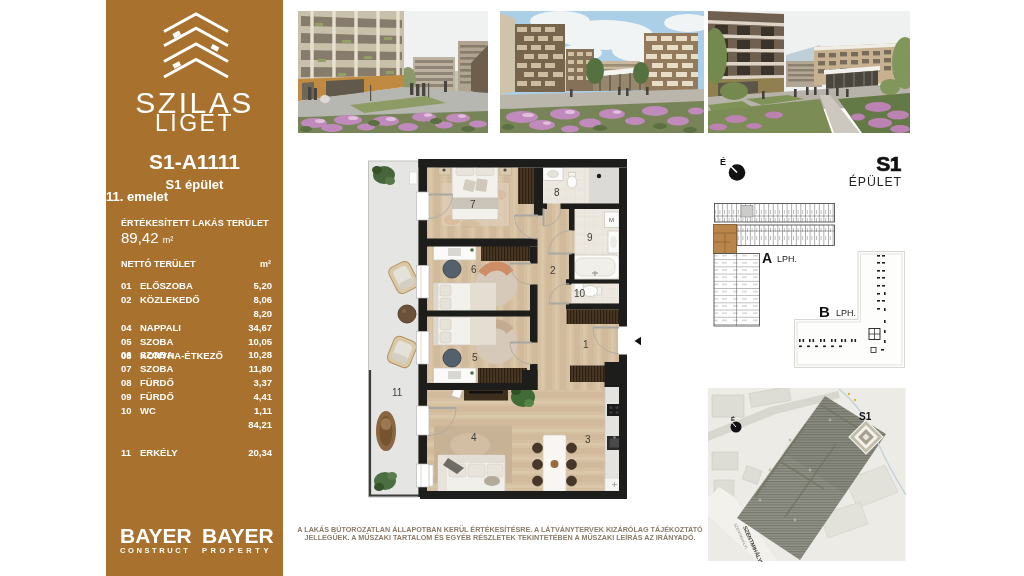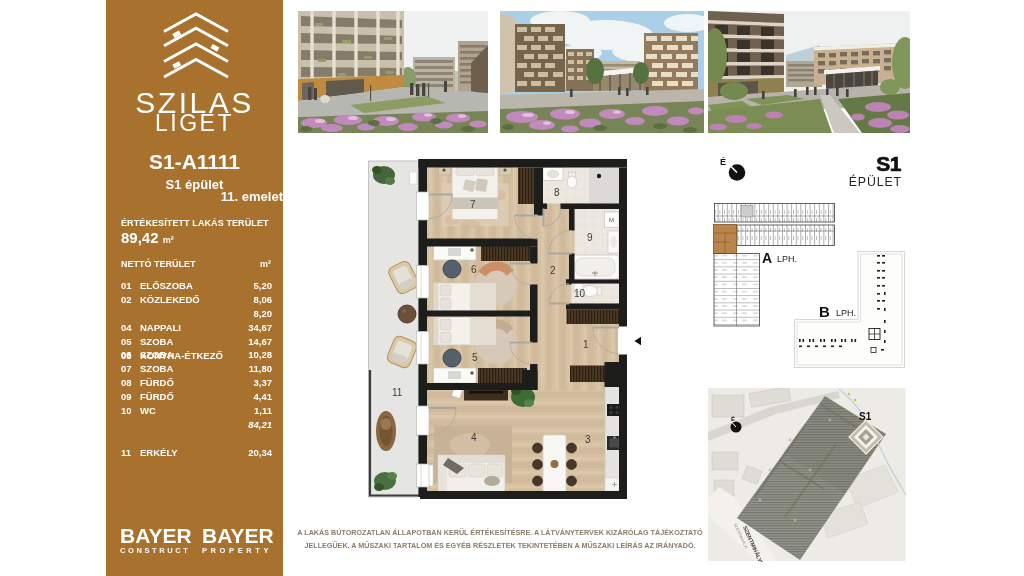--- a/index.html
+++ b/index.html
@@ -26,40 +26,40 @@
 </svg>
 
 <div class="abs" style="left:106px;top:86px;width:177px;text-align:center;color:#fff;font-size:30px;letter-spacing:2.5px;font-weight:400;">SZILAS</div>
 
 <div class="abs" style="left:106px;top:110px;width:177px;text-align:center;color:#fff;font-size:23px;letter-spacing:2.5px;font-weight:400;">LIGET</div>
 
 <div class="abs" style="left:106px;top:150px;width:177px;text-align:center;color:#fff;font-size:21px;font-weight:bold;">S1-A1111</div>
 
 <div class="abs" style="left:106px;top:177px;width:177px;text-align:center;color:#fff;font-size:13px;font-weight:bold;">S1 épület</div>
 
-<div class="abs" style="left:106px;top:189px;width:177px;text-align:right;color:#fff;font-size:13px;font-weight:bold;">11. emelet</div>
+<div class="abs" style="left:106px;top:189px;width:177px;text-align:left;color:#fff;font-size:13px;font-weight:bold;">11. emelet</div>
 
 <div class="abs" style="left:121px;top:218px;color:#fff;font-size:9px;font-weight:bold;letter-spacing:0.1px;">ÉRTÉKESÍTETT LAKÁS TERÜLET</div>
 
-<div class="abs" style="left:121px;top:229px;color:#fff;font-size:15px;font-weight:bold;">89,42 <span style="font-size:9px;">m²</span></div>
+<div class="abs" style="left:121px;top:229px;color:#fff;font-size:15px;font-weight:normal;">89,42 <span style="font-size:9px;">m²</span></div>
 
 <div class="abs" style="left:121px;top:259px;width:150px;color:#fff;font-size:9px;font-weight:bold;">NETTÓ TERÜLET<span style="float:right;font-size:9px;">m²</span></div>
 
 <div class="abs" style="left:121px;top:280px;width:151px;color:#fff;font-size:9.5px;font-weight:bold;">
   <div style="height:13.9px;"><span style="display:inline-block;width:19px;">01</span>ELŐSZOBA<span style="float:right;">5,20</span></div>
   <div style="height:13.9px;"><span style="display:inline-block;width:19px;">02</span>KÖZLEKEDŐ<span style="float:right;">8,06</span></div>
   <div style="height:13.9px;"><span style="display:inline-block;width:19px;margin-top:42px;">03</span>KONYHA-ÉTKEZŐ<span style="float:right;">8,20</span></div>
   <div style="height:13.9px;"><span style="display:inline-block;width:19px;">04</span>NAPPALI<span style="float:right;">34,67</span></div>
-  <div style="height:13.9px;"><span style="display:inline-block;width:19px;">05</span>SZOBA<span style="float:right;">14,67</span></div>
+  <div style="height:13.9px;"><span style="display:inline-block;width:19px;">05</span>SZOBA<span style="float:right;">10,05</span></div>
   <div style="height:13.9px;"><span style="display:inline-block;width:19px;">06</span>SZOBA<span style="float:right;">10,28</span></div>
   <div style="height:13.9px;"><span style="display:inline-block;width:19px;">07</span>SZOBA<span style="float:right;">11,80</span></div>
   <div style="height:13.9px;"><span style="display:inline-block;width:19px;">08</span>FÜRDŐ<span style="float:right;">3,37</span></div>
   <div style="height:13.9px;"><span style="display:inline-block;width:19px;">09</span>FÜRDŐ<span style="float:right;">4,41</span></div>
   <div style="height:13.9px;"><span style="display:inline-block;width:19px;">10</span>WC<span style="float:right;">1,11</span></div>
-  <div style="height:13.9px;font-style:italic;">
+  <div style="height:13.9px;">
       <span style="float:right;">84,21</span>
     </div>
   <div style="height:13.9px;"></div>
   <div style="height:13.9px;"><span style="display:inline-block;width:19px;">11</span>ERKÉLY<span style="float:right;">20,34</span></div>
 </div>
 
 <div class="abs" style="left:120px;top:524px;color:#fff;">
   <div style="font-size:21px;font-weight:bold;letter-spacing:0px;">BAYER</div>
   <div style="font-size:7.5px;font-weight:bold;letter-spacing:2.6px;margin-top:-2px;">CONSTRUCT</div>
 </div>
@@ -1026,13 +1026,13 @@
   <text x="731" y="421" font-family="Liberation Sans" font-size="6" font-weight="bold" fill="#111">É</text>
 
   <circle cx="736" cy="427" r="5.5" fill="#111"></circle>
   <line x1="736" y1="427" x2="732" y2="422.5" stroke="#fff" stroke-width="1"></line>
 
   <text font-family="Liberation Sans" font-size="5.5" font-weight="bold" fill="#3a3a38" transform="translate(743,527) rotate(66)">SZENTMIHÁLYI ÚT</text>
 
   <text font-family="Liberation Sans" font-size="3.8" fill="#8a8a84" transform="translate(734,524) rotate(66)">SZENTMIHÁLYI</text>
 </svg>
 
-<div class="abs" style="left:288px;top:526px;width:424px;text-align:center;color:#8b7c6a;font-size:7.2px;font-weight:bold;letter-spacing:0px;line-height:13px;">A LAKÁS BÚTOROZATLAN ÁLLAPOTBAN KERÜL ÉRTÉKESÍTÉSRE. A LÁTVÁNYTERVEK KIZÁRÓLAG TÁJÉKOZTATÓ JELLEGŰEK. A MŰSZAKI TARTALOM ÉS EGYÉB RÉSZLETEK TEKINTETÉBEN A MŰSZAKI LEÍRÁS AZ IRÁNYADÓ.</div>
+<div class="abs" style="left:288px;top:526px;width:424px;text-align:center;color:#8b7c6a;font-size:7.2px;font-weight:bold;letter-spacing:0px;line-height:8px;">A LAKÁS BÚTOROZATLAN ÁLLAPOTBAN KERÜL ÉRTÉKESÍTÉSRE. A LÁTVÁNYTERVEK KIZÁRÓLAG TÁJÉKOZTATÓ JELLEGŰEK. A MŰSZAKI TARTALOM ÉS EGYÉB RÉSZLETEK TEKINTETÉBEN A MŰSZAKI LEÍRÁS AZ IRÁNYADÓ.</div>
 
 </body></html>

